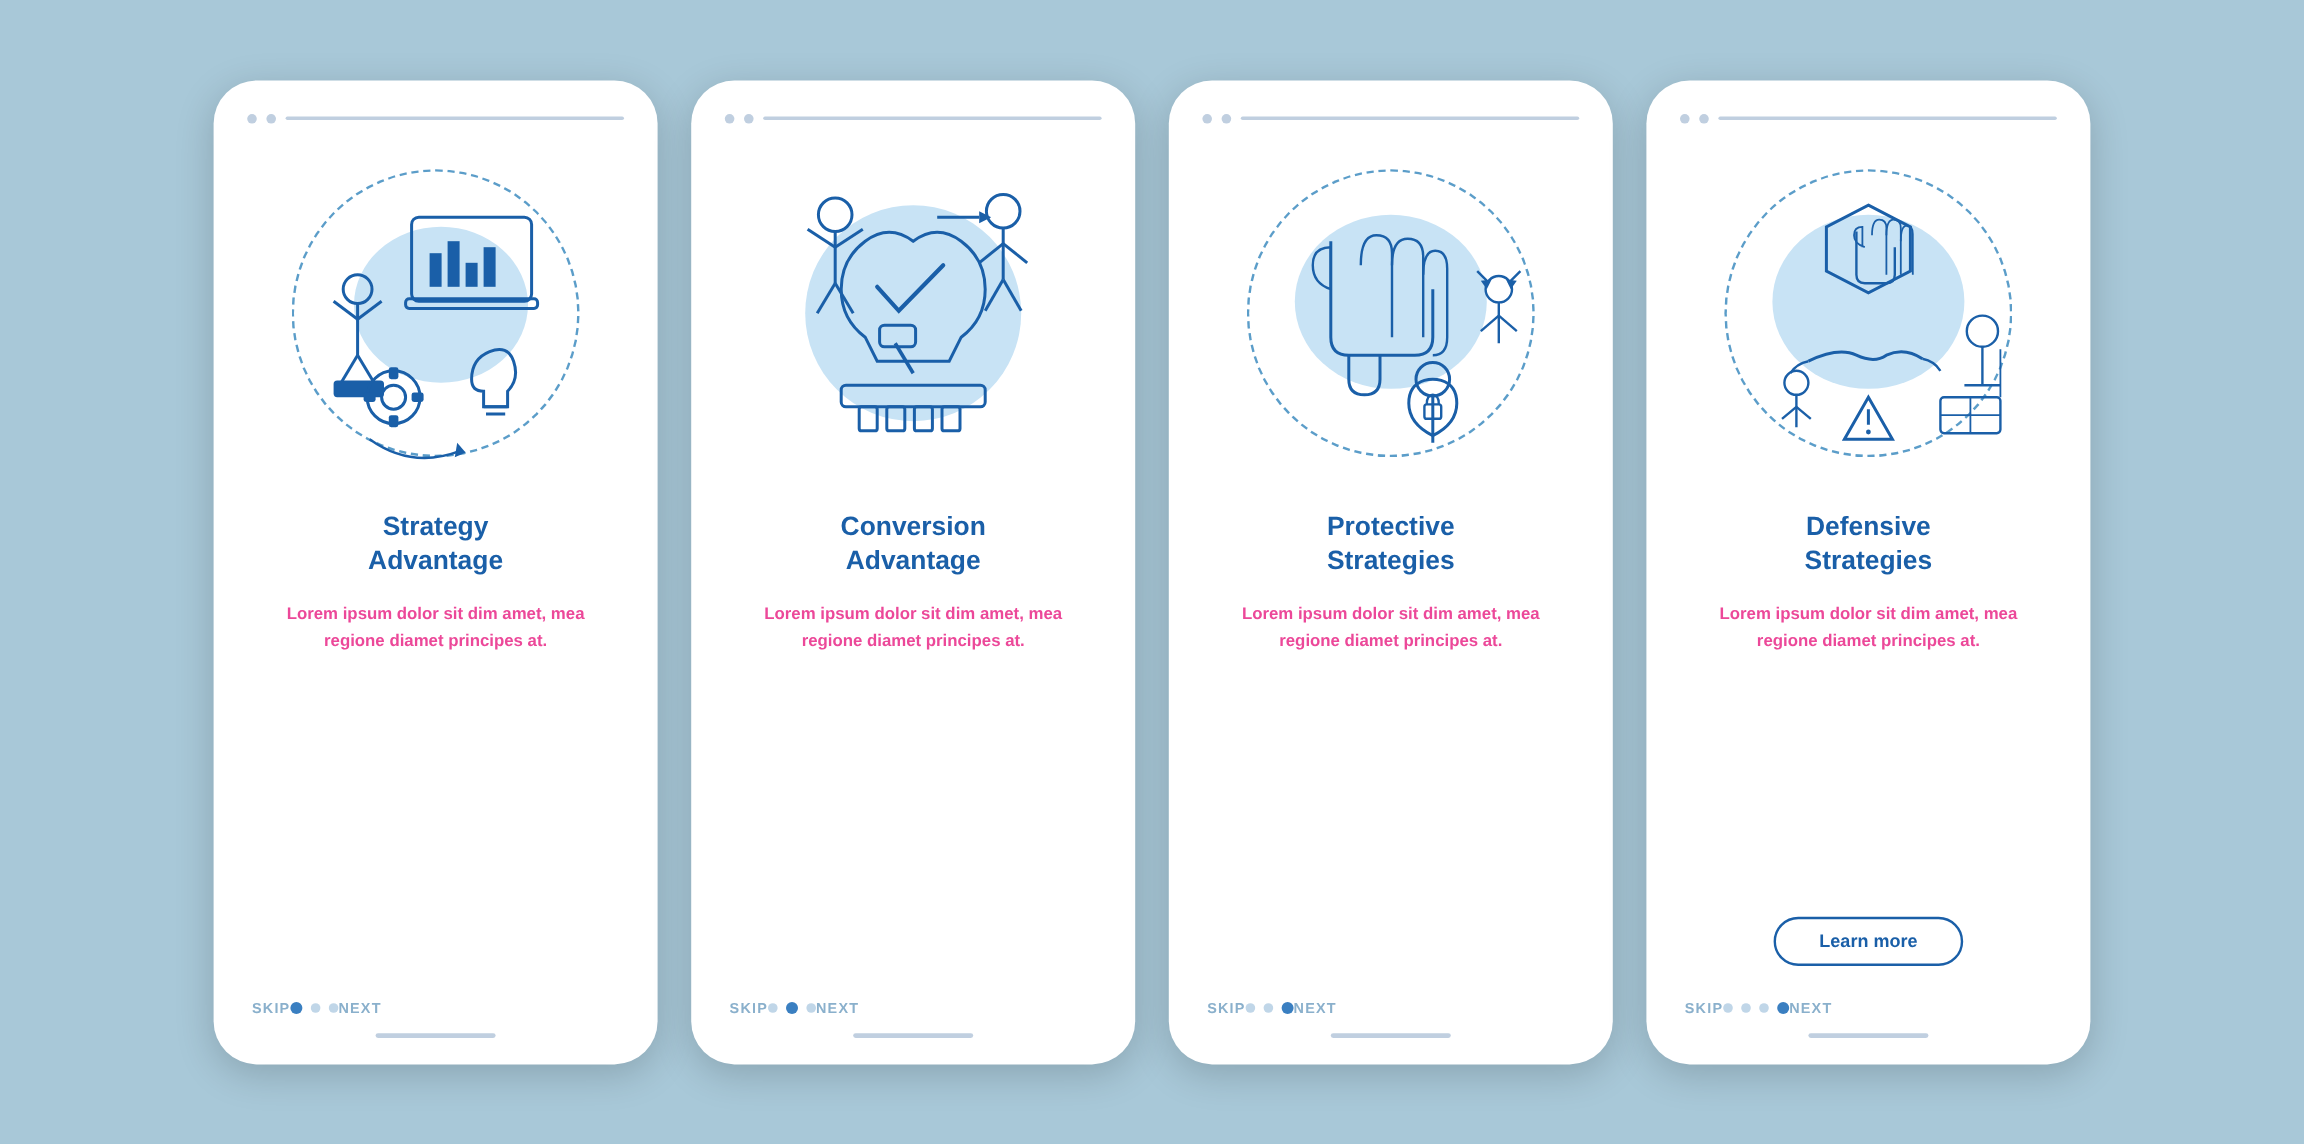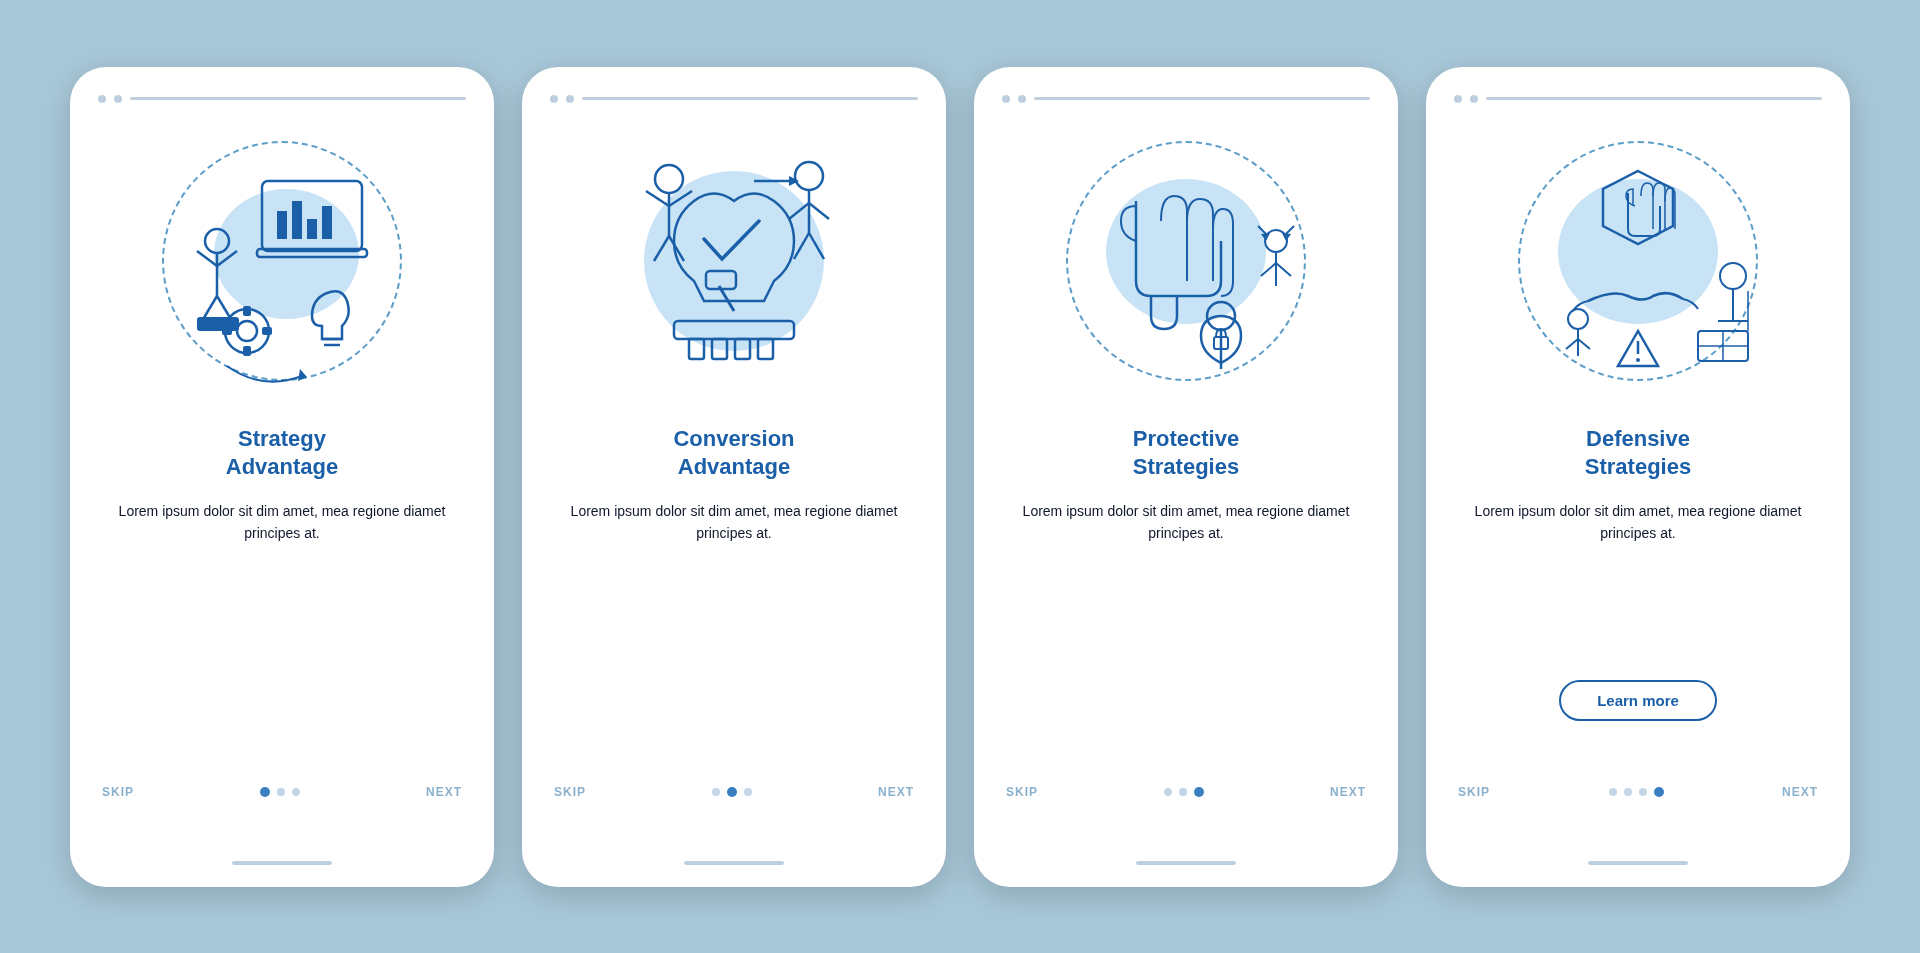--- a/index.html
+++ b/index.html
@@ -17,21 +17,21 @@
 
     .cards-container {
       display: flex;
       gap: 28px;
       align-items: center;
       justify-content: center;
       padding: 40px;
     }
 
     .phone-card {
-      width: 424px;
+      width: 370px;
       height: 820px;
       background: #ffffff;
       border-radius: 36px;
       box-shadow: 0 8px 32px rgba(0,0,0,0.18);
       display: flex;
       flex-direction: column;
       align-items: center;
       padding: 28px 28px 22px 28px;
       position: relative;
     }
@@ -96,34 +96,35 @@
       font-size: 22px;
       font-weight: 700;
       color: #1a5fa8;
       text-align: center;
       margin-bottom: 18px;
       line-height: 1.3;
     }
 
     .card-body {
       font-size: 14px;
-      color: #0f172a;
+      color: #ec4899;
       text-align: center;
       line-height: 1.6;
       margin-bottom: auto;
       padding: 0 8px;
+      font-weight: bold;
     }
 
     
     .card-nav {
       width: 100%;
       display: flex;
       align-items: center;
-      justify-content: space-between;
-      margin-top: 8px;
+      justify-content: flex-start;
+      margin-top: 20px;
       padding: 0 4px;
     }
 
     .nav-skip, .nav-next {
       font-size: 12px;
       font-weight: 600;
       color: #8ab0cc;
       letter-spacing: 1px;
     }
 
@@ -169,21 +170,20 @@
       cursor: pointer;
     }
 
     .card-content-bottom {
       display: flex;
       flex-direction: column;
       align-items: center;
       width: 100%;
       flex: 1;
       justify-content: flex-end;
-      gap: 48px;
     }
   </style>
 </head>
 <body>
 
 <div class="cards-container">
 
   <div class="phone-card">
     <div class="phone-top-bar">
       <div class="phone-dot"></div>

